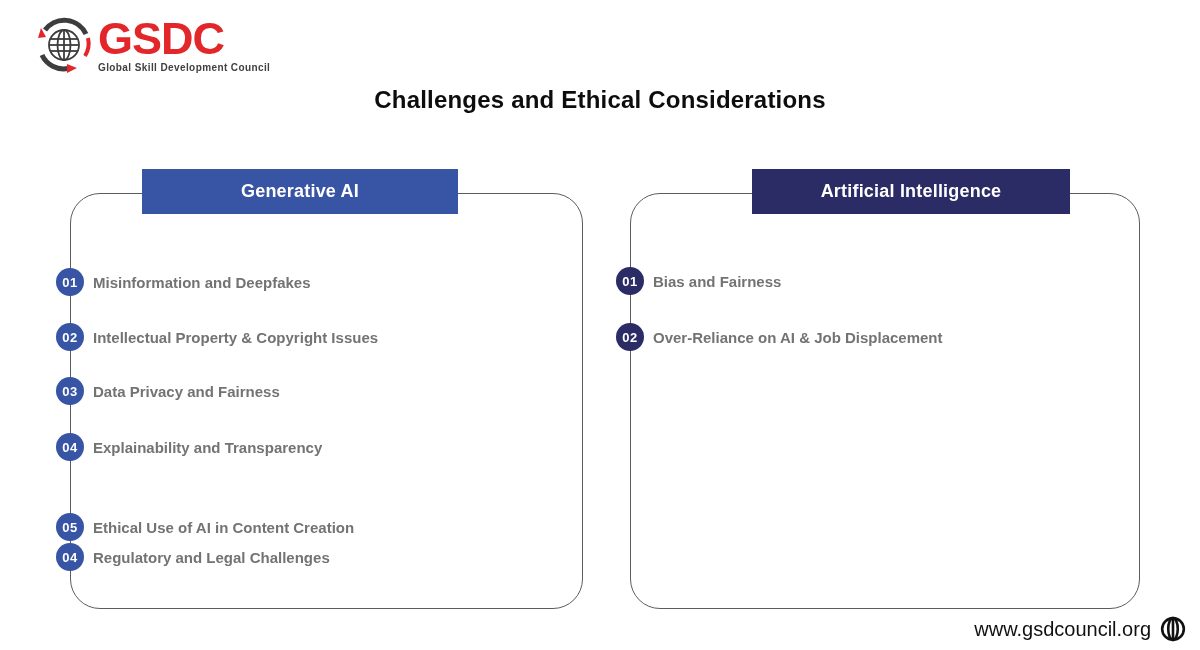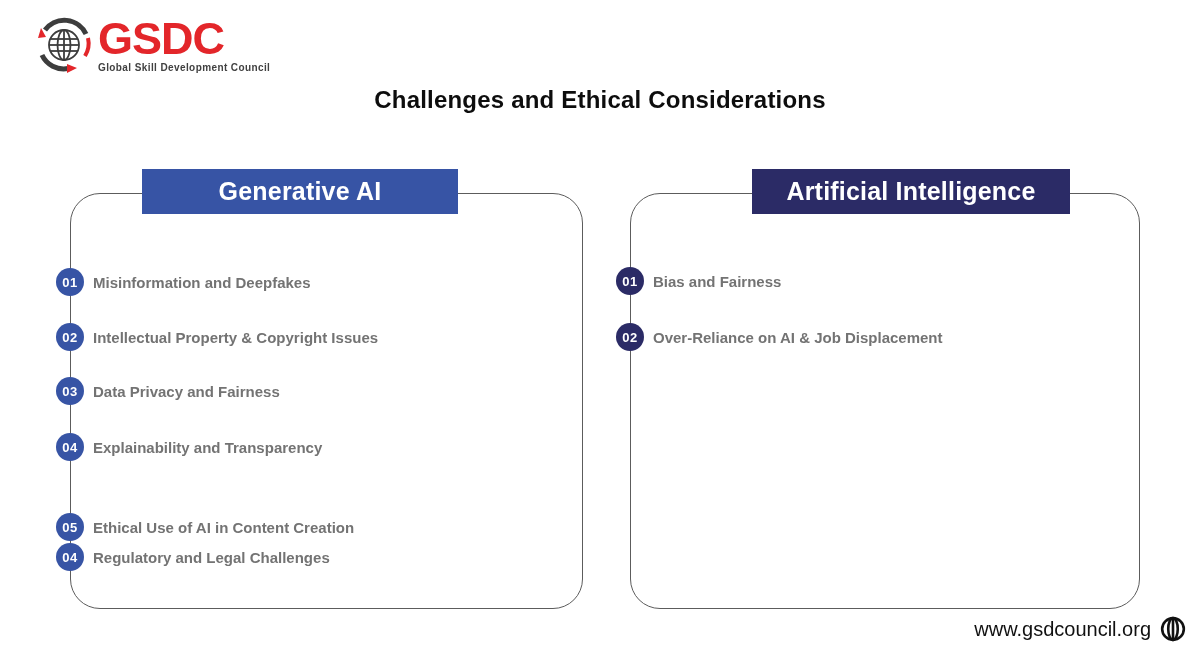--- a/index.html
+++ b/index.html
@@ -18,21 +18,21 @@
     position:absolute;left:0;top:86px;width:1200px;margin:0;text-align:center;
     font-size:24px;font-weight:700;color:#0d0d0d;letter-spacing:0.2px;
   }
   
   .panel{position:absolute;border:1.5px solid #5c5c5c;border-radius:30px;background:#fff;}
   .panel-left{left:70px;top:193px;width:511px;height:414px;}
   .panel-right{left:630px;top:193px;width:508px;height:414px;}
   
   .hdr{
     position:absolute;height:45px;display:flex;align-items:center;justify-content:center;
-    color:#ffffff;font-size:25px;font-weight:700;letter-spacing:0.2px;z-index:3;
+    color:#ffffff;font-size:18px;font-weight:700;letter-spacing:0.2px;z-index:3;
   }
   .hdr-left{left:142px;top:169px;width:316px;background:#3754a5;}
   .hdr-right{left:752px;top:169px;width:318px;background:#2b2b66;}
   
   .item{position:absolute;display:flex;align-items:center;z-index:2;}
   .badge{
     width:28px;height:28px;border-radius:50%;flex:0 0 28px;
     display:flex;align-items:center;justify-content:center;
     color:#fff;font-size:13px;font-weight:700;letter-spacing:0.5px;
   }

